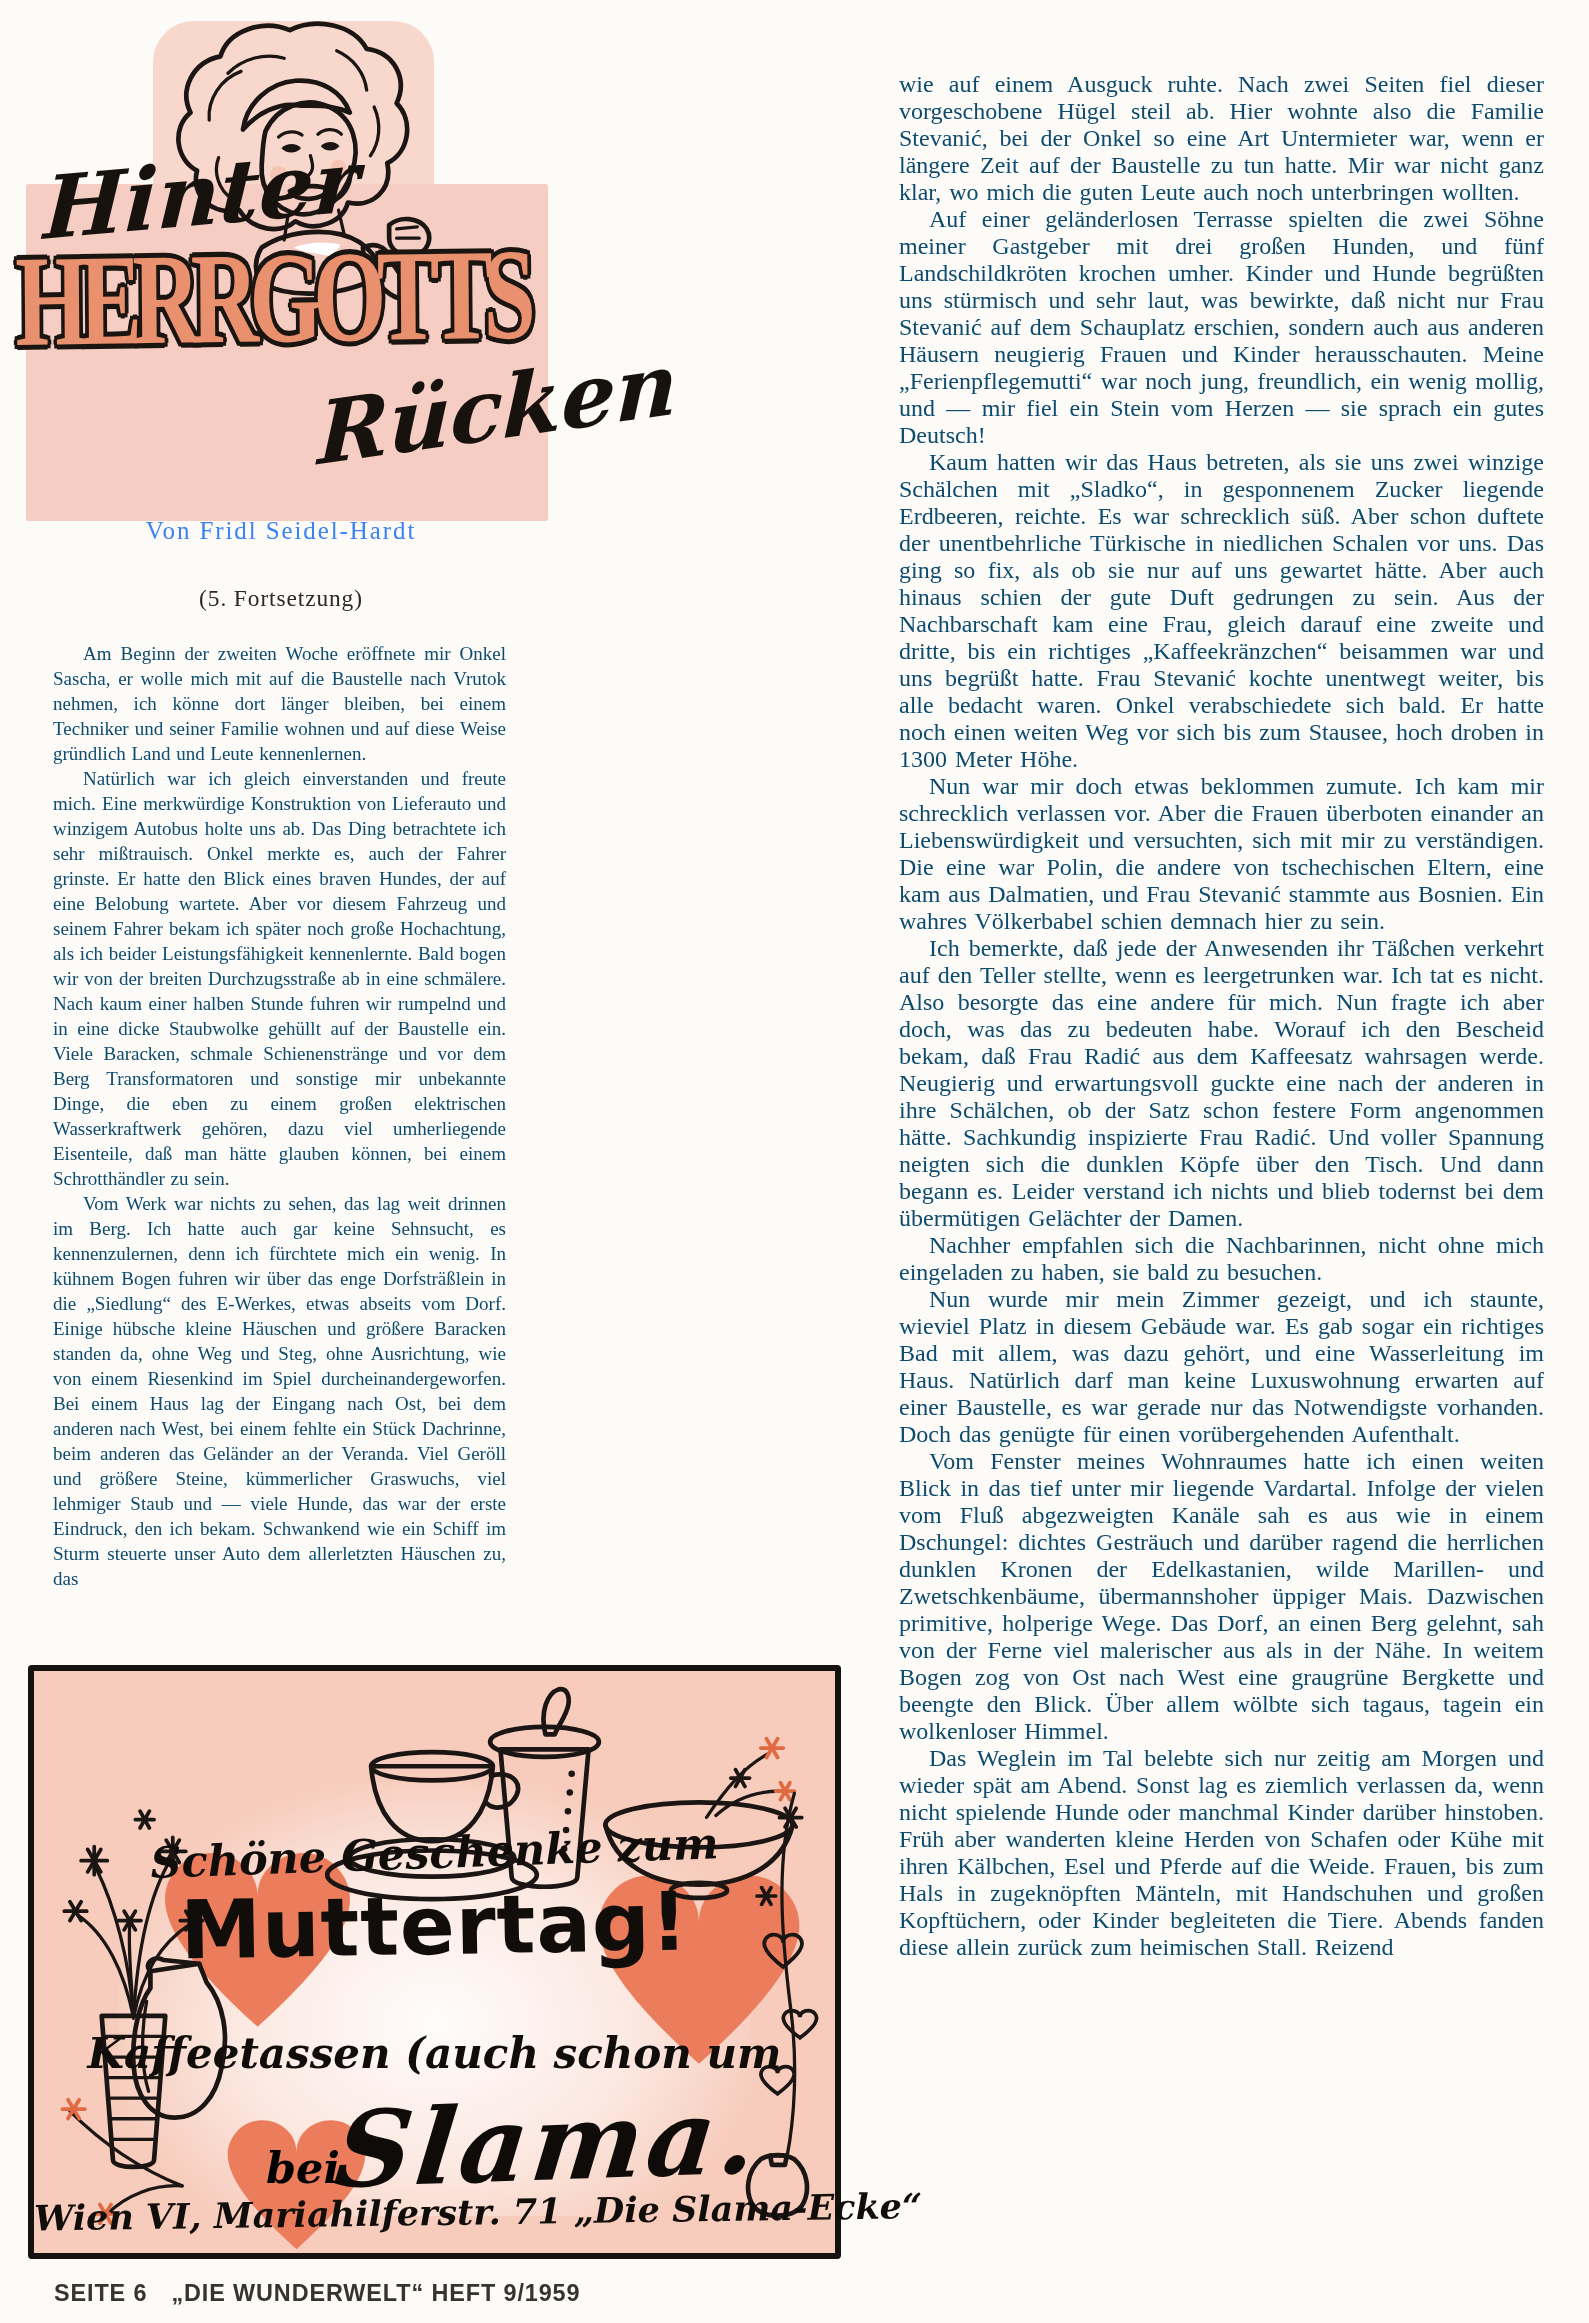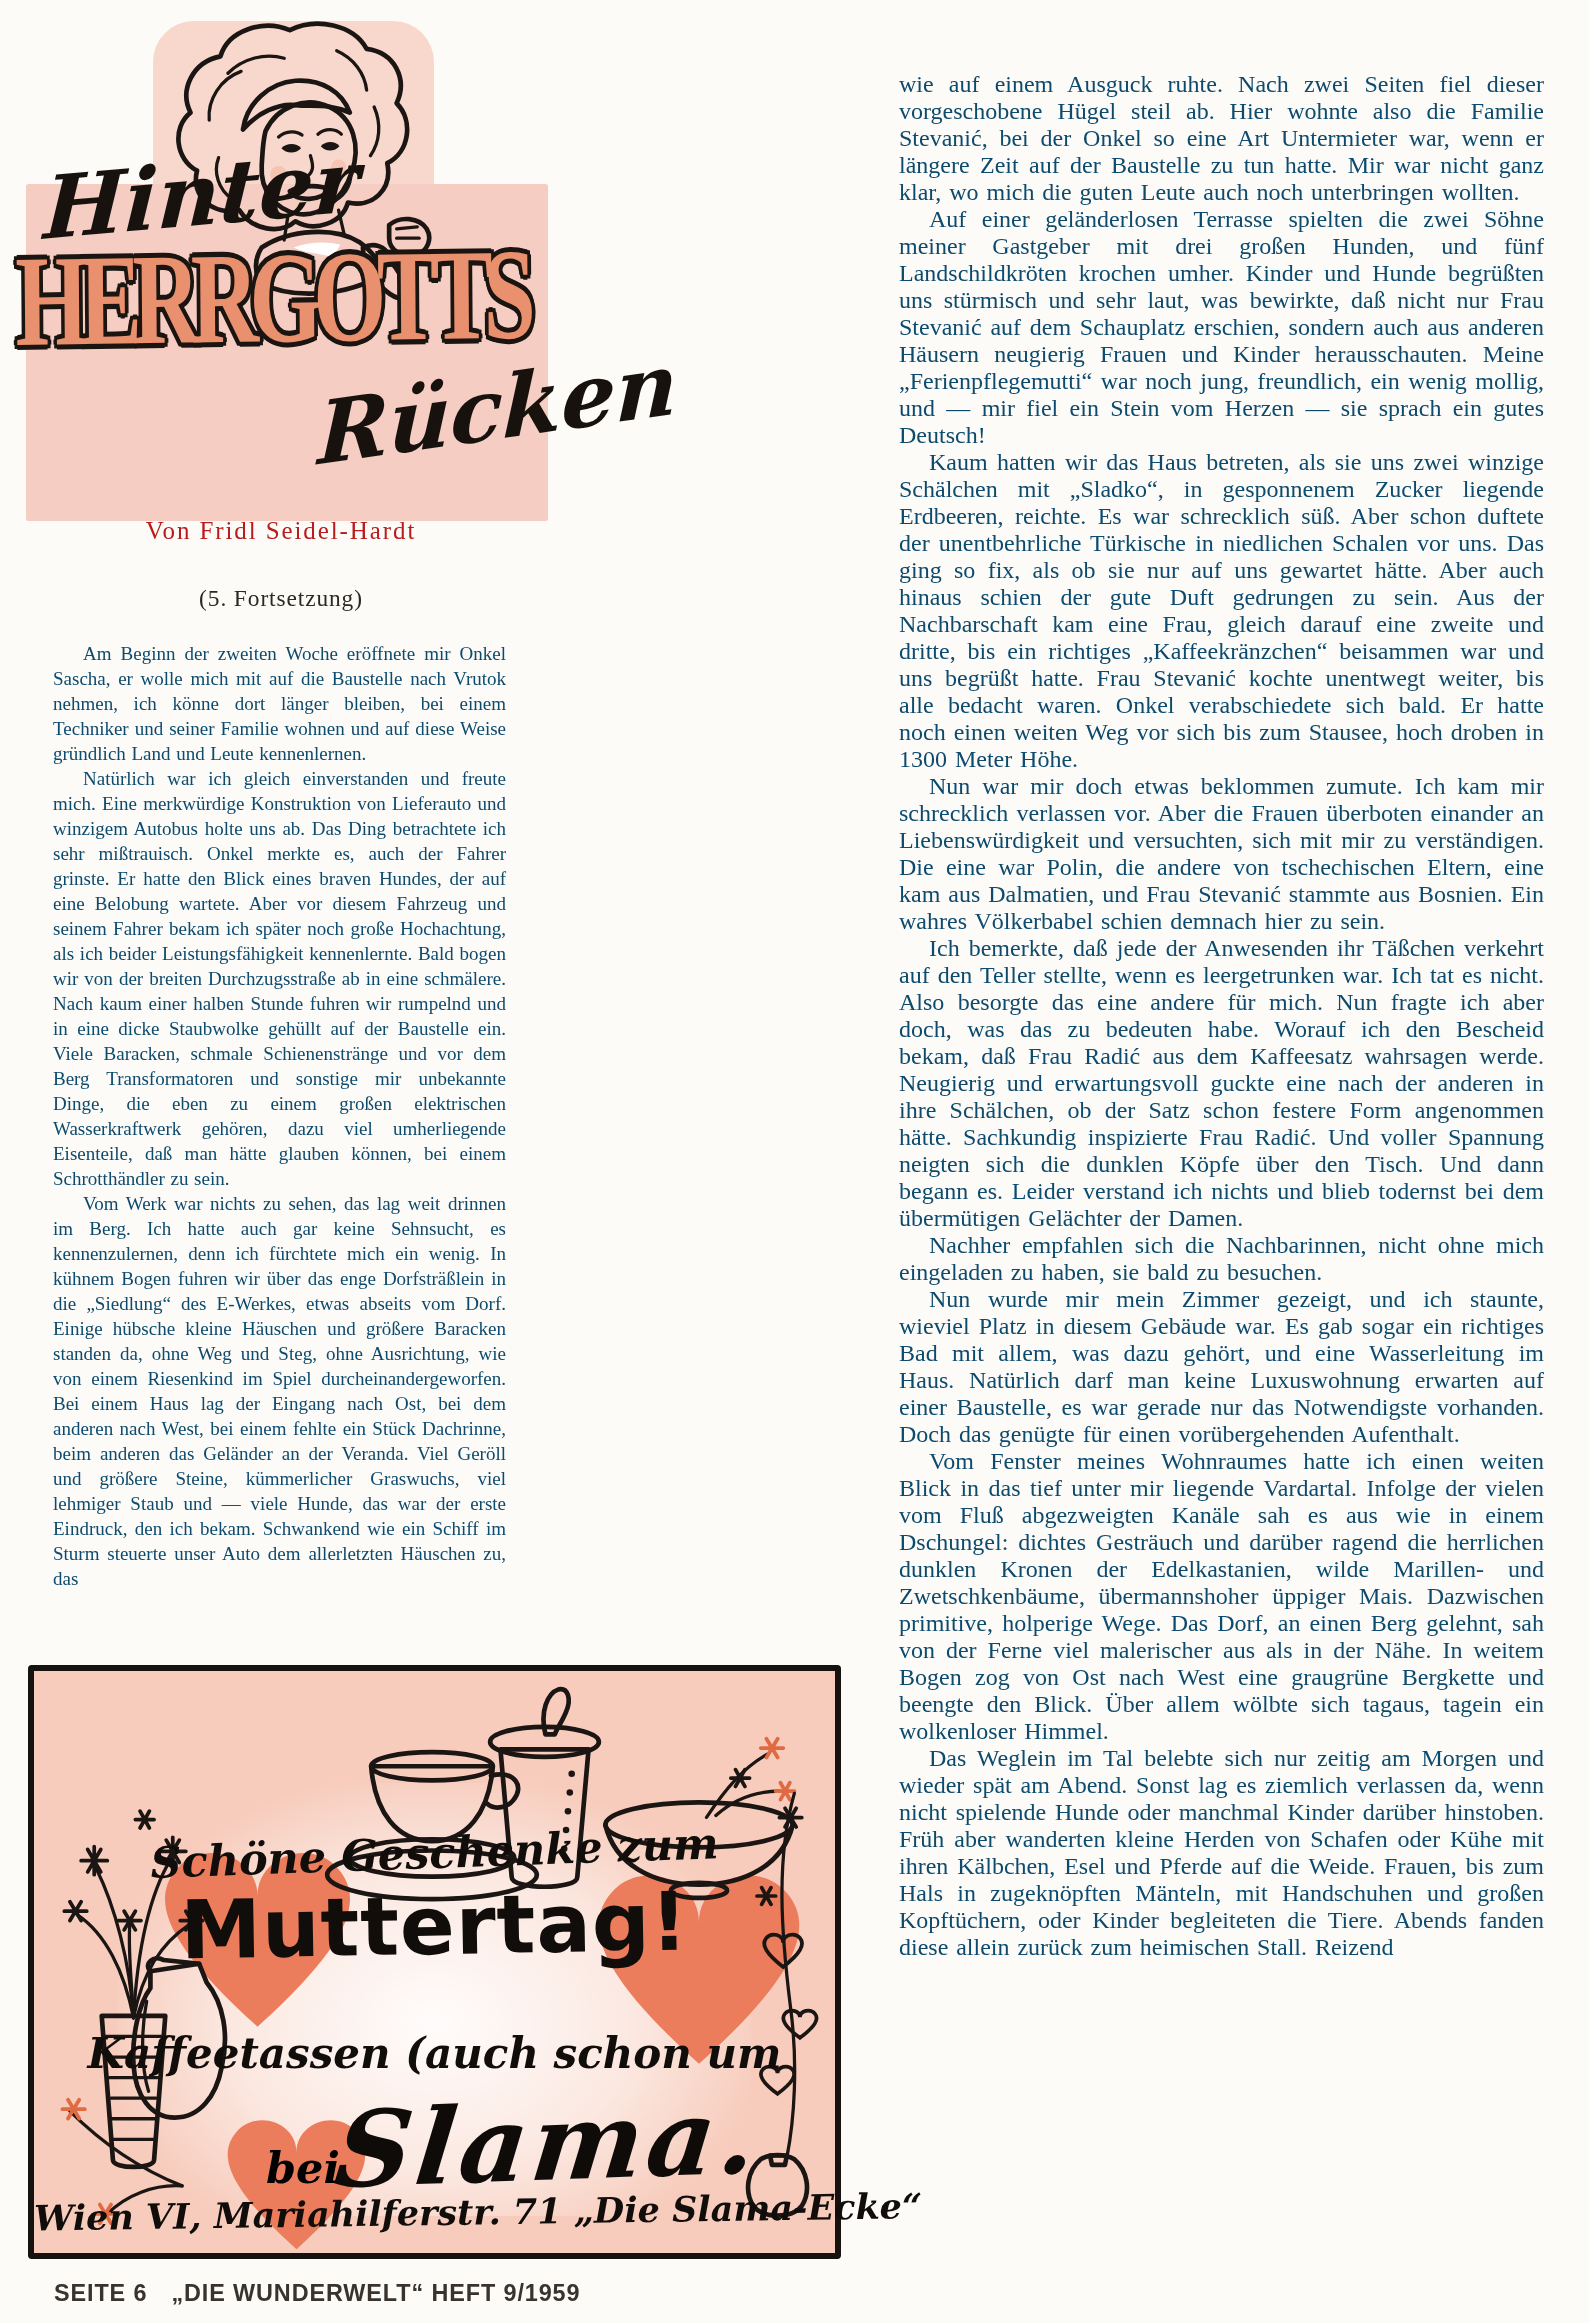--- a/index.html
+++ b/index.html
@@ -22,21 +22,21 @@
     font-family:"Liberation Serif",serif;font-weight:700;font-size:94px;
     letter-spacing:-9.4px;text-transform:uppercase;color:#e9906e;line-height:1;
     transform:scaleY(1.38) rotate(-0.6deg);transform-origin:left top;white-space:nowrap;
     text-shadow:3.7px 0 #1b1511,-3.7px 0 #1b1511,0 3.7px #1b1511,0 -3.7px #1b1511,
       2.8px 2.8px #1b1511,-2.8px -2.8px #1b1511,2.8px -2.8px #1b1511,-2.8px 2.8px #1b1511;}
   .script-bottom{position:absolute;left:320px;top:382px;z-index:5;
     font-family:"DejaVu Serif",serif;font-style:italic;font-weight:700;
     font-size:86px;color:#17120e;transform:rotate(-8deg) skewX(-10deg);
     transform-origin:left top;white-space:nowrap;}
   .byline{position:absolute;left:28px;top:517px;width:506px;text-align:center;
-    font-size:25px;letter-spacing:1.9px;color:#b91c1c;}
+    font-size:25px;letter-spacing:1.9px;color:#3b82f6;}
   .installment{position:absolute;left:28px;top:585px;width:506px;text-align:center;
     font-size:23.4px;letter-spacing:0.9px;color:#2c2824;}
   
   .col{position:absolute;text-align:justify;color:#0c4a6e;}
   .col p{margin:0;text-indent:30px;}
   .col p.noindent{text-indent:0;}
   .col-left{left:53px;top:641px;width:453px;font-size:19px;line-height:25px;word-spacing:0.9px;}
   .col-right{left:899px;top:71px;width:645px;font-size:24px;line-height:27px;word-spacing:1.9px;}
   
   .ad{position:absolute;left:28px;top:1665px;width:813px;height:594px;

